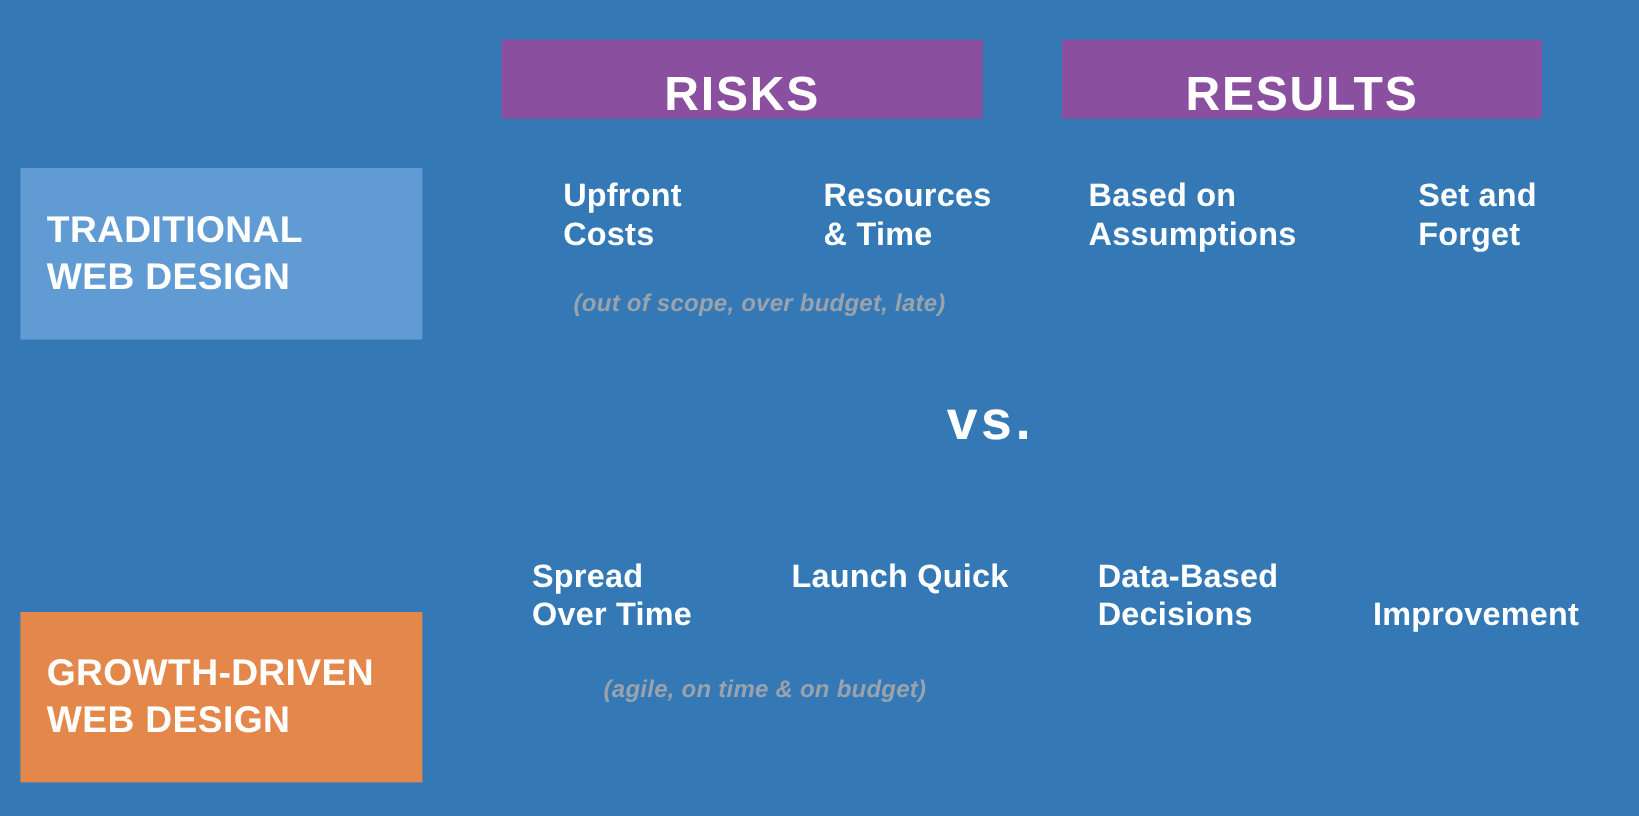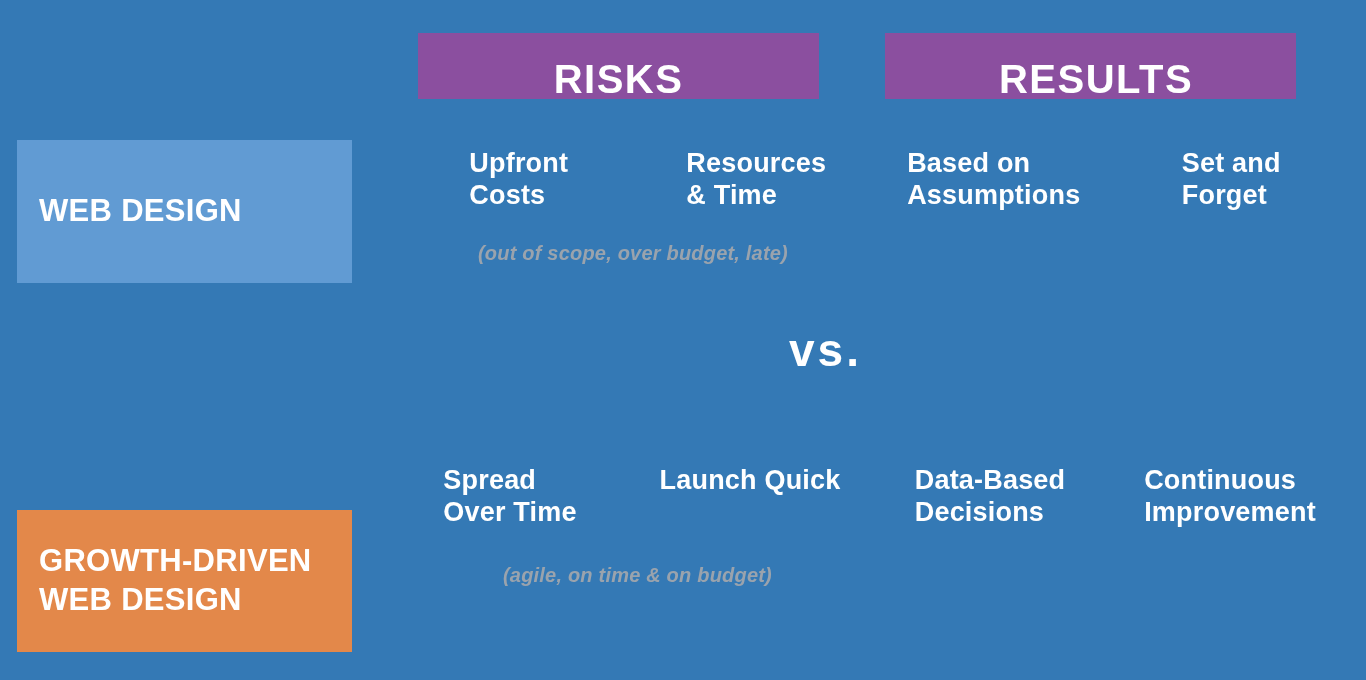--- a/index.html
+++ b/index.html
@@ -113,25 +113,26 @@
 </style>
 </head>
 <body>
 
 <div id="slide" style="background: rgb(52, 121, 181);">
 
   <div id="header-risks" class="col-header" style="background: rgb(139, 79, 159);">
     <span>RISKS</span>
   </div>
 
-  <div id="header-results" class="col-header" style="background: rgb(139, 79, 159); padding-left: 11px;">
+  <div id="header-results" class="col-header" style="background: rgb(139, 79, 159);">
     <span>RESULTS</span>
   </div>
 
   <div id="row-label-traditional" class="row-label-box" style="background: rgb(97, 155, 211);">
+    <span class="line">TRADITIONAL</span>
     <span class="line">WEB DESIGN</span>
   </div>
 
   <div id="cells-traditional" class="cells-row">
     <div class="cell">
       <span class="txt">
         <span>Upfront</span><br>
         <span>Costs</span>
       </span>
     </div>
@@ -177,21 +178,21 @@
       </span>
     </div>
     <div class="cell">
       <span class="txt">
         <span>Data-Based</span><br>
         <span>Decisions</span>
       </span>
     </div>
     <div class="cell">
       <span class="txt">
-        <span>Continuous</span><br>
+        <br>
         <span>Improvement</span>
       </span>
     </div>
   </div>
 
   <div id="note-growth" class="note" style="color: rgb(154, 163, 173);">(agile, on time &amp; on budget)</div>
 
 </div>
 
 </body></html>

